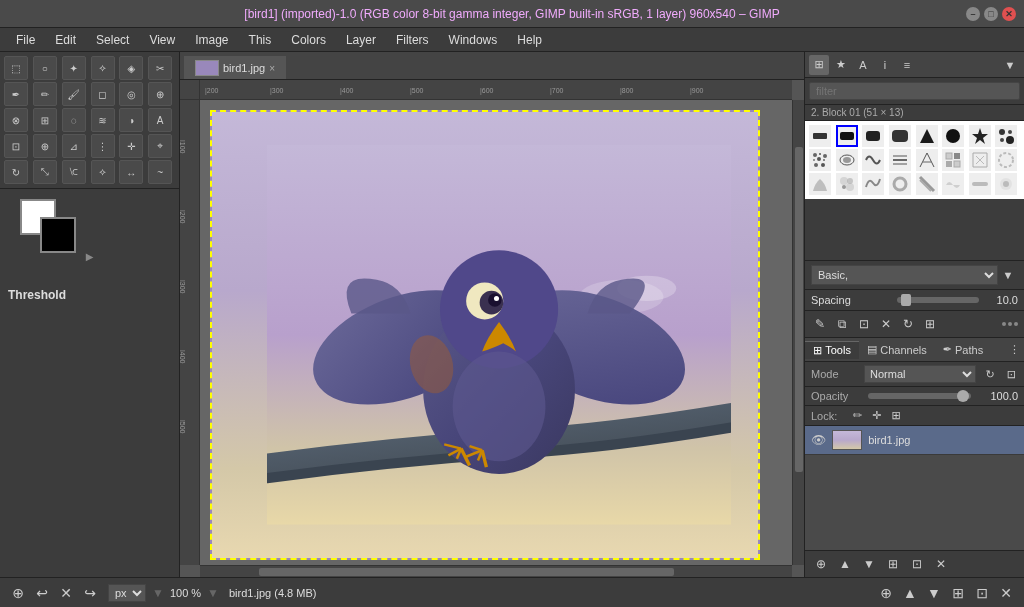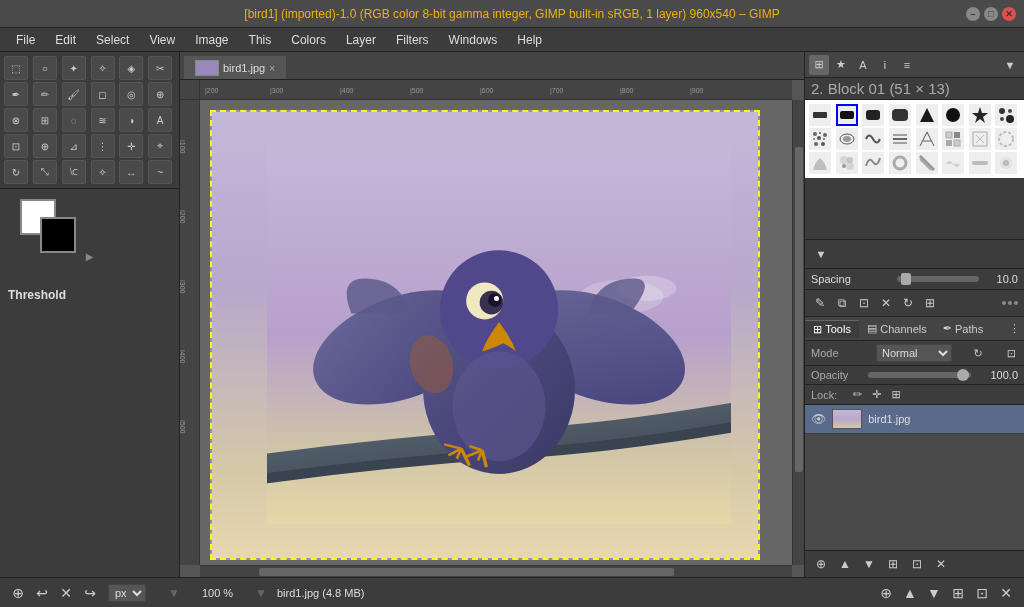--- a/index.html
+++ b/index.html
@@ -19,21 +19,21 @@
       background: #4a4a4a;
       height: 28px;
       display: flex;
       align-items: center;
       justify-content: center;
       position: relative;
       border-bottom: 1px solid #222;
     }
     #title-bar-text {
       font-size: 12px;
-      color: #eab308;
+      color: #f0abfc;
     }
     #window-controls {
       position: absolute;
       right: 8px;
       top: 50%;
       transform: translateY(-50%);
       display: flex;
       gap: 4px;
     }
     .win-btn {
@@ -286,21 +286,21 @@
       background: #555;
       border: 1px solid #444;
       padding: 2px 6px;
       color: #ddd;
       font-size: 11px;
       border-radius: 2px;
     }
 
     #brush-label {
       padding: 2px 6px;
-      font-size: 15px;
+      font-size: 10px;
       color: #aaa;
       border-bottom: 1px solid #222;
     }
 
     #brush-grid-container {
       height: 140px;
       overflow: hidden;
       border-bottom: 1px solid #222;
       position: relative;
     }
@@ -395,21 +395,21 @@
     .layers-tab.active {
       background: #3c3c3c;
       border-top: 1px solid #666;
       color: #fff;
     }
 
     #layers-mode-row {
       display: flex;
       align-items: center;
       padding: 3px 6px;
-      gap: 20px;
+      gap: 8px;
       border-bottom: 1px solid #222;
       justify-content: flex-end;
     }
     .layers-mode-label {
       font-size: 11px;
       color: #aaa;
       width: 45px;
     }
     .layers-mode-select {
       background: #555;
@@ -547,21 +547,21 @@
     .status-btn {
       font-size: 14px;
       cursor: pointer;
       color: #ccc;
       width: 20px; height: 20px;
       display: flex; align-items: center; justify-content: center;
     }
     #zoom-section {
       display: flex;
       align-items: center;
-      gap: 20px;
+      gap: 4px;
     }
     #unit-select {
       background: #555;
       border: 1px solid #444;
       color: #ddd;
       font-size: 11px;
       padding: 1px 2px;
     }
     #zoom-value {
       font-size: 11px;
@@ -789,20 +789,23 @@
 
     <div id="panel-tabs-top">
       <div class="panel-icon-btn active">⊞</div>
       <div class="panel-icon-btn">★</div>
       <div class="panel-icon-btn">A</div>
       <div class="panel-icon-btn">ℹ</div>
       <div class="panel-icon-btn">≡</div>
       <div style="margin-left:auto;" class="panel-icon-btn">▼</div>
     </div>
 
+    <div id="brush-filter">
+      <input id="brush-filter-input" type="text" placeholder="filter" style="">
+    </div>
 
     <div id="brush-label">2. Block 01 (51 × 13)</div>
 
     <div id="brush-grid-container">
       <div id="brush-grid">
 
         <div class="brush-cell">
             <svg viewBox="0 0 18 18">
               <rect x="2" y="6" width="14" height="6" fill="#333" rx="1"></rect>
             </svg>
@@ -944,20 +947,23 @@
         <div class="brush-cell">
             <svg viewBox="0 0 18 18">
               <circle cx="9" cy="9" r="6" fill="#ddd" opacity="0.7"></circle>
               <circle cx="9" cy="9" r="3" fill="#bbb"></circle>
             </svg>
           </div>
       </div>
     </div>
 
     <div id="brush-preset-row">
+      <select class="preset-select">
+        <option>Basic,</option>
+      </select>
       <span class="panel-icon-btn">▼</span>
     </div>
 
     <div id="spacing-row">
       <span id="spacing-label">Spacing</span>
       <div style="flex:1; height:6px; background:#666; border-radius:3px; position:relative; cursor:pointer;">
         <div style="position:absolute; left:5%; top:-3px; width:10px; height:12px; background:#aaa; border-radius:2px;"></div>
       </div>
       <span id="spacing-value">10.0</span>
     </div>

